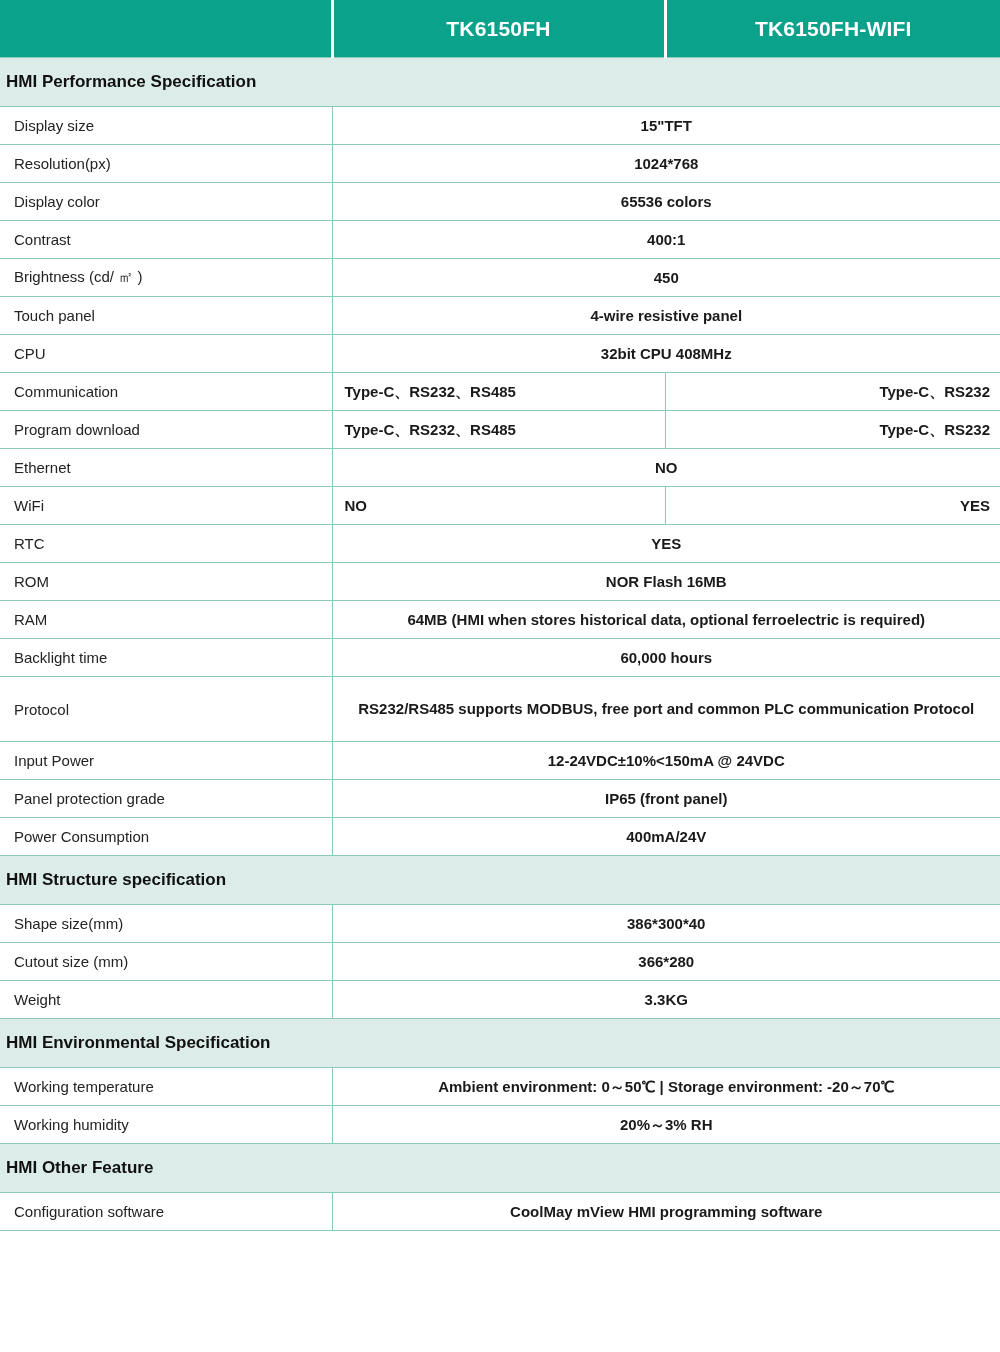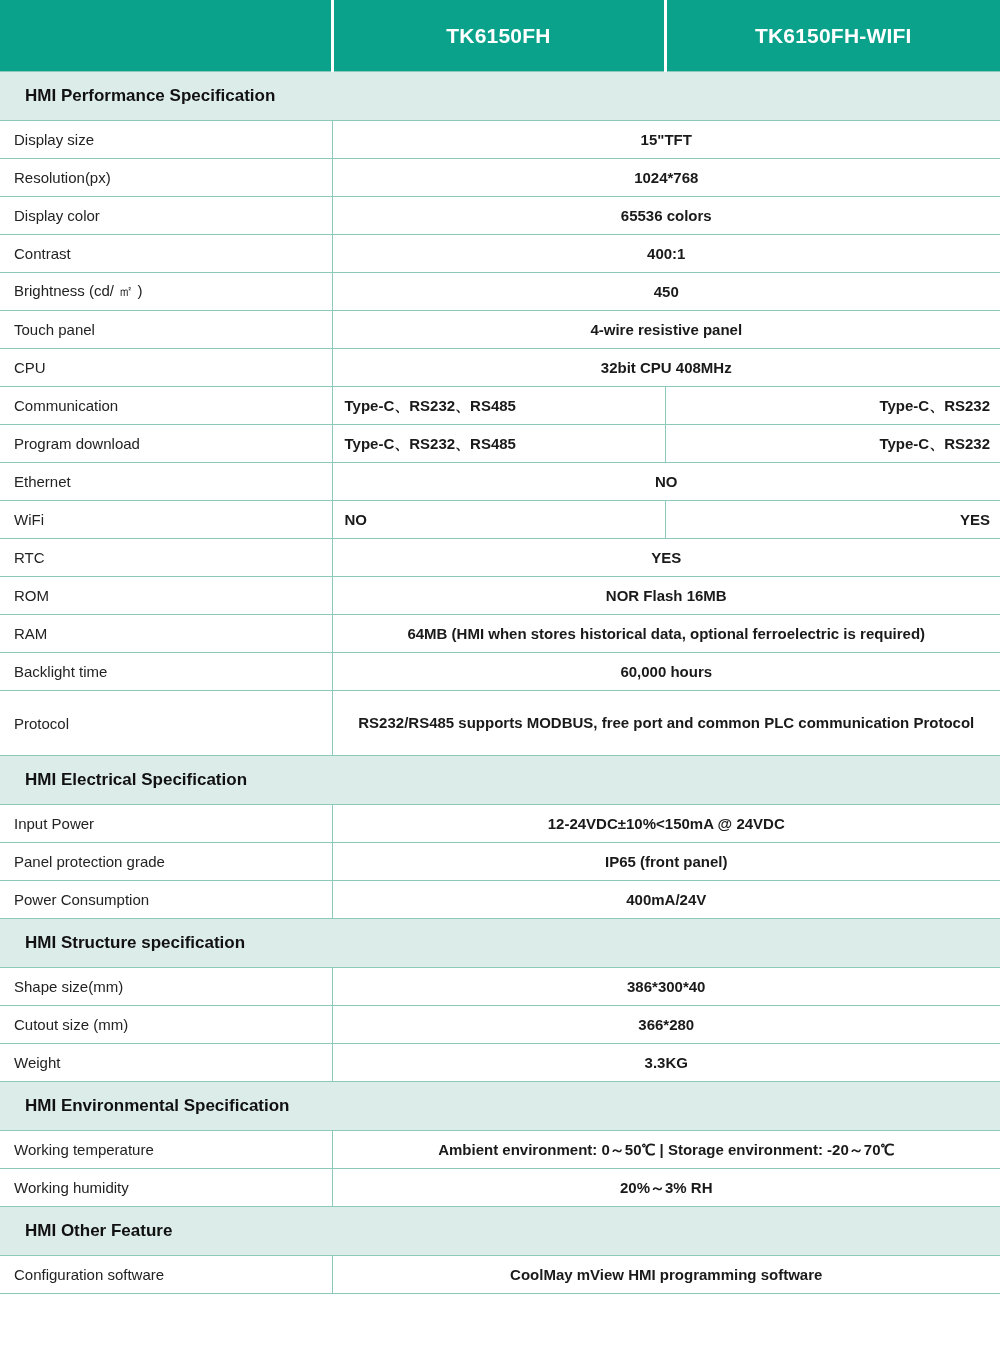--- a/index.html
+++ b/index.html
@@ -21,21 +21,21 @@
     border-collapse: collapse;
     table-layout: fixed;
   }
   .spec-table col.c-label { width: 332px; }
   .spec-table col.c-a     { width: 333px; }
   .spec-table col.c-b     { width: 335px; }
 
   
   .hdr-row td {
     background: #0ba28c;
-    height: 71px;
+    height: 57px;
     padding: 0;
     border: none;
     color: #ffffff;
     font-size: 21px;
     font-weight: bold;
     text-align: center;
     vertical-align: middle;
     letter-spacing: .2px;
   }
   .hdr-row td.hdr-blank {
@@ -43,21 +43,21 @@
     border-right: 3px solid #ffffff;
   }
   .hdr-row td.hdr-a {
     border-right: 3px solid #ffffff;
   }
 
   
   .sec-row td {
     background: #dcece8;
     height: 48px;
-    padding: 0 0 0 25px;
+    padding: 0 0 0 6px;
     border: 1px solid #8dc9b9;
     border-left: none;
     border-right: none;
     font-size: 17px;
     font-weight: bold;
     color: #111111;
     vertical-align: middle;
     margin-left: 32px;
   }
 
@@ -176,23 +176,20 @@
         <td class="val" colspan="2">64MB (HMI when stores historical data, optional ferroelectric is required)</td>
       </tr>
       <tr>
         <td class="label">Backlight time</td>
         <td class="val" colspan="2">60,000 hours</td>
       </tr>
       <tr class="tall">
         <td class="label">Protocol</td>
         <td class="val" colspan="2">RS232/RS485 supports MODBUS, free port and common PLC communication Protocol</td>
       </tr>
-      <tr class="sec-row">
-        <td colspan="3">HMI Electrical Specification</td>
-      </tr>
       <tr>
         <td class="label">Input Power</td>
         <td class="val" colspan="2">12-24VDC±10%&lt;150mA @ 24VDC</td>
       </tr>
       <tr>
         <td class="label">Panel protection grade</td>
         <td class="val" colspan="2">IP65 (front panel)</td>
       </tr>
       <tr>
         <td class="label">Power Consumption</td>

